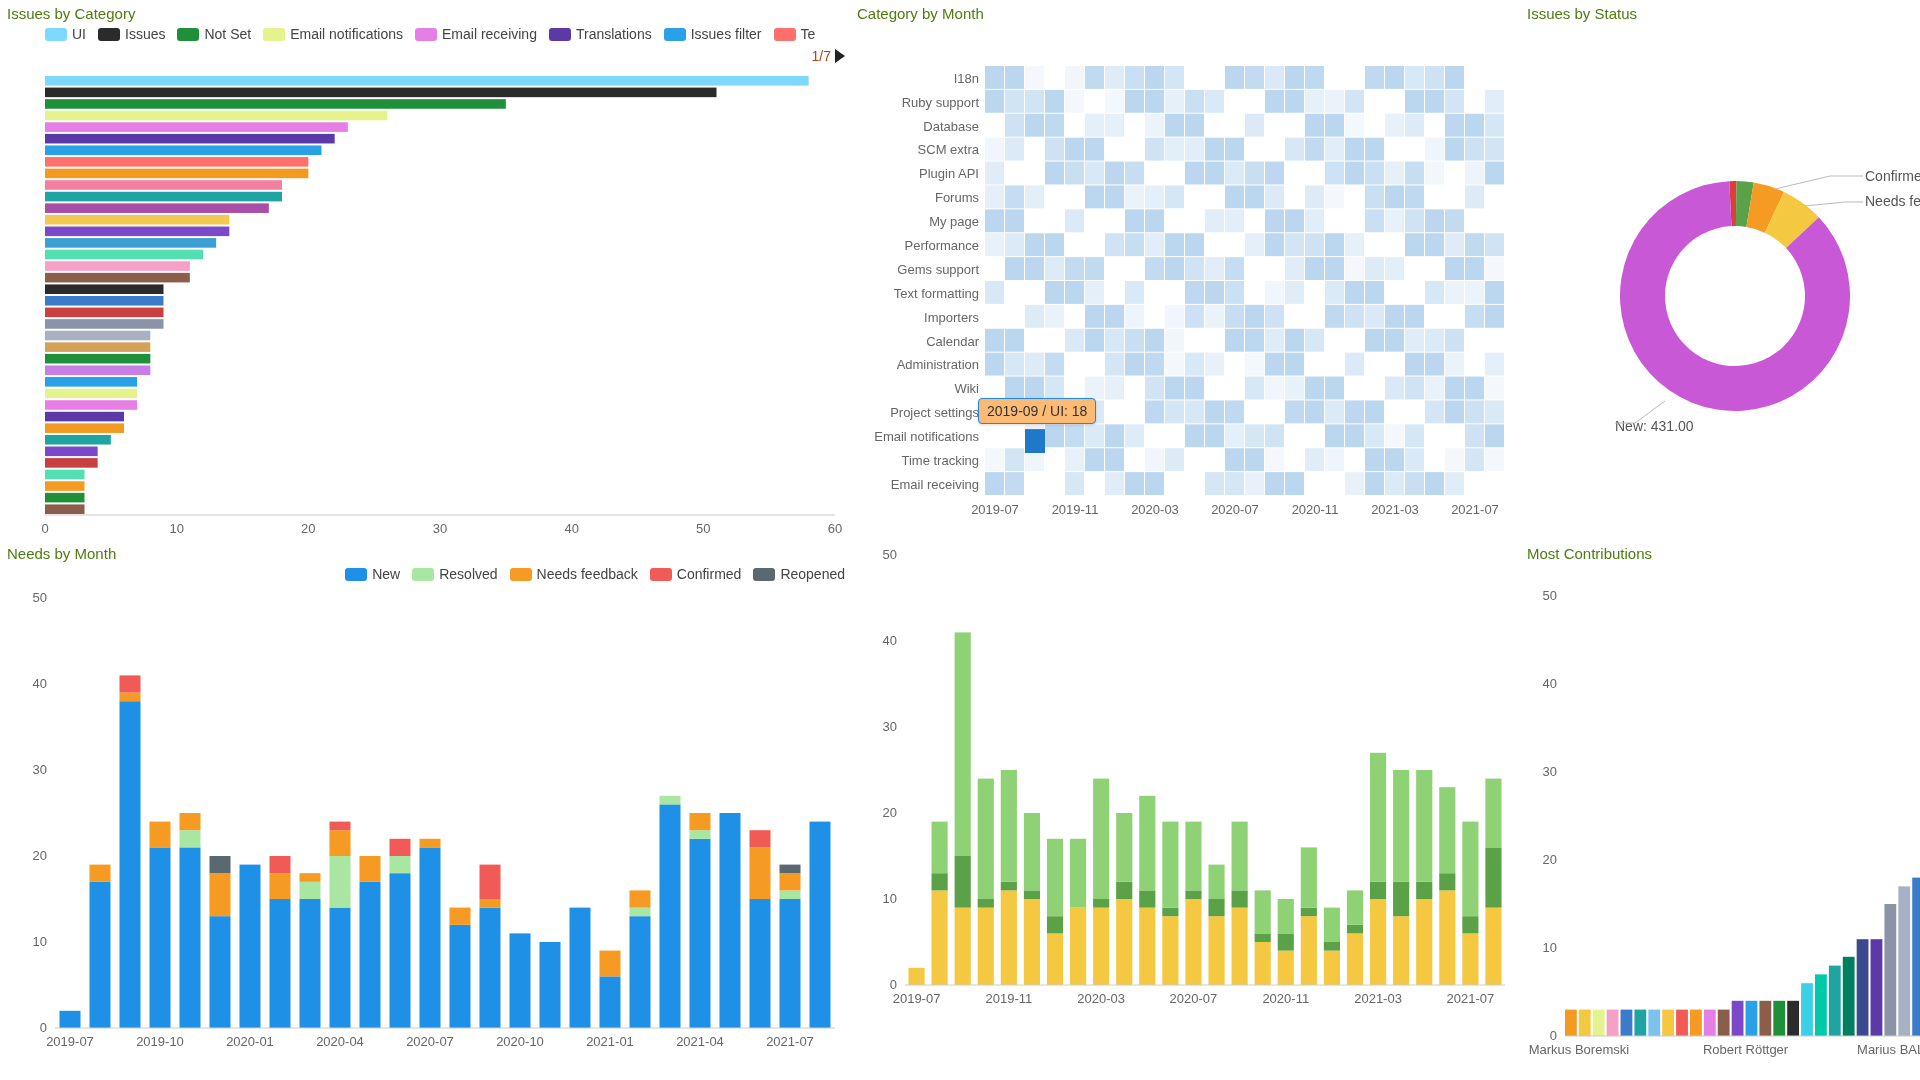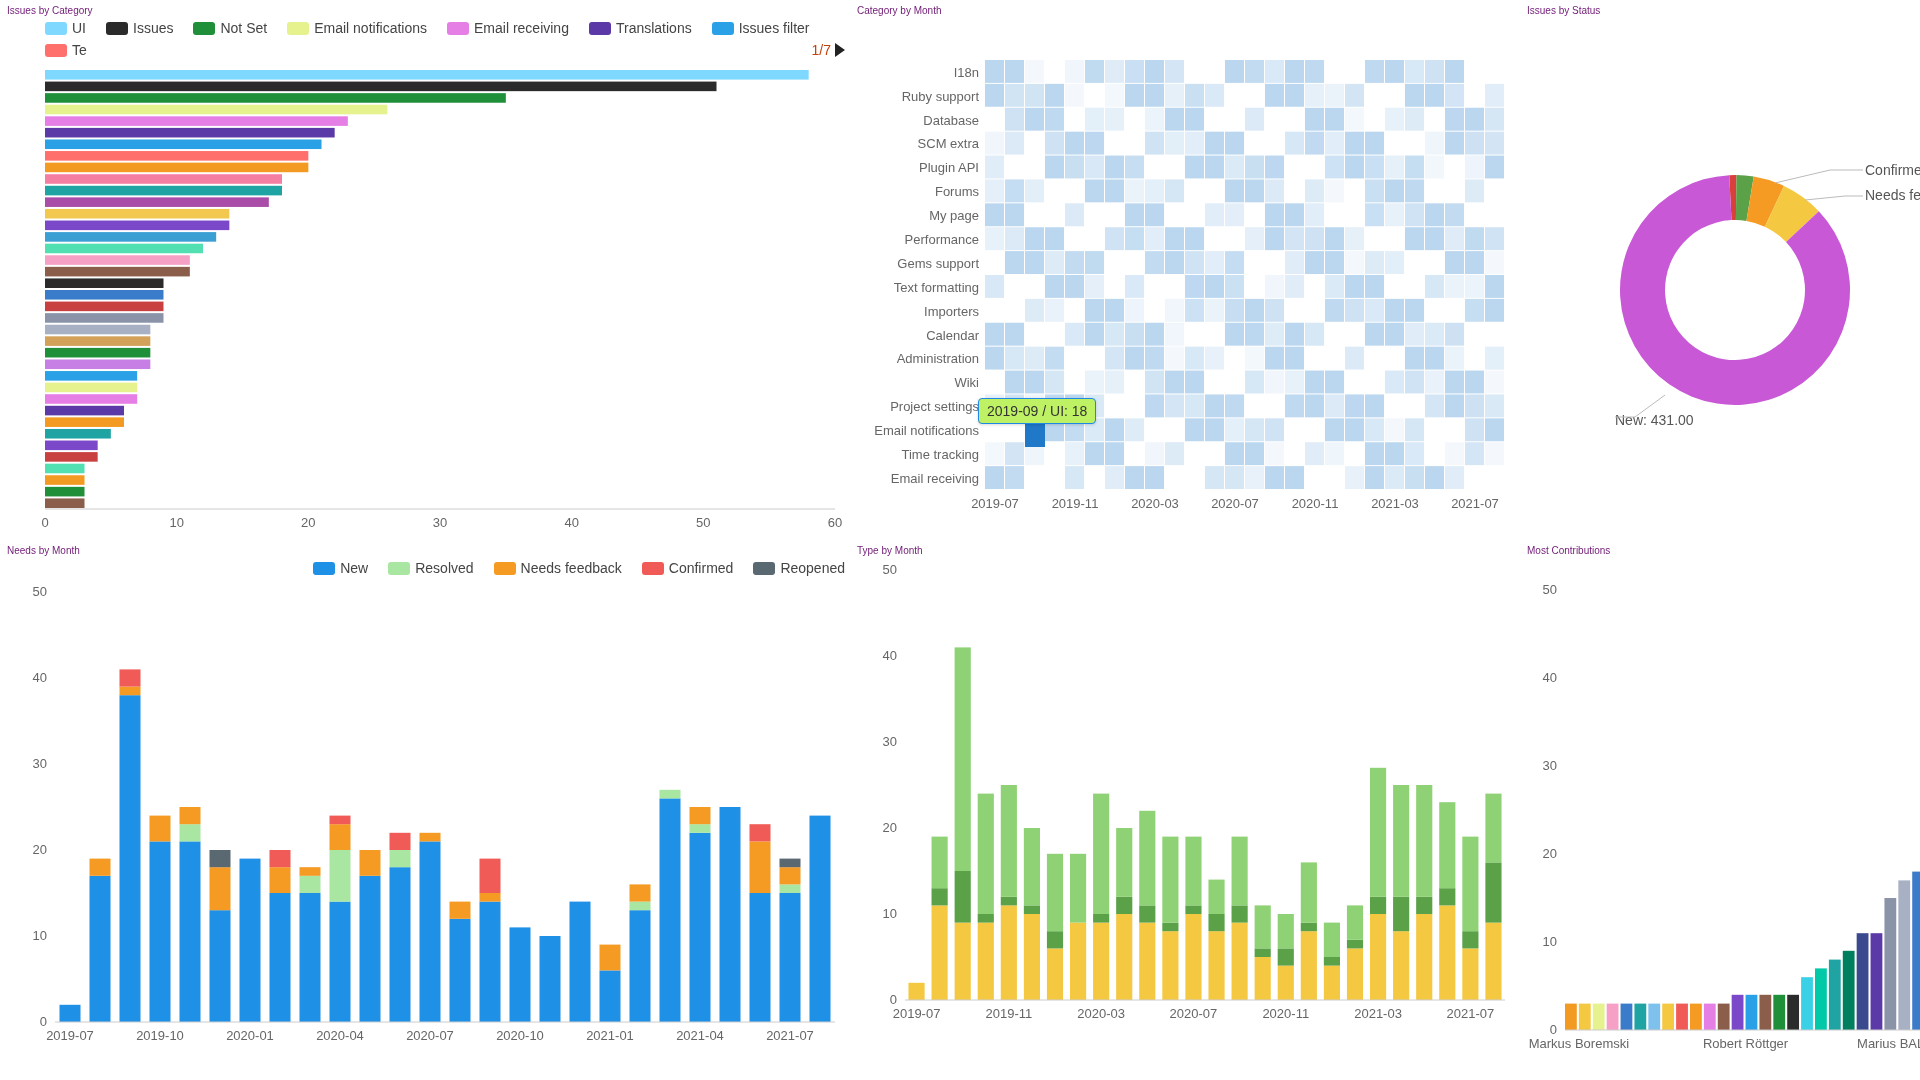--- a/index.html
+++ b/index.html
@@ -1,28 +1,28 @@
 <!DOCTYPE html>
 <html><head>
 <meta charset="utf-8">
 <style>
   html,body{margin:0;padding:0;width:1920px;height:1080px;background:#fff;font-family:Arial,Helvetica,sans-serif;font-size:14px;color:#333;overflow:hidden}
   .dashboard{display:grid;grid-template-columns:840px 660px 420px;grid-template-rows:530px 530px;gap:10px 10px;padding:5px 5px}
   .panel{position:relative}
-  .title{font-size:10px;color:#701a75;margin:0 0 4px 2px}
+  .title{font-size:15px;color:#4d7c0f;margin:0 0 4px 2px}
   svg{display:block}
   .axis{stroke:#ccc;stroke-width:1}
   .tick{font-size:13px;fill:#666}
-  .legend{display:flex;flex-wrap:wrap;gap:6px 20px;align-items:center;font-size:14px;color:#444;margin:2px 0 6px 40px}
+  .legend{display:flex;flex-wrap:wrap;gap:6px 12px;align-items:center;font-size:14px;color:#444;margin:2px 0 6px 40px}
   .legend.center{justify-content:flex-end;margin-left:0}
   .lg{display:inline-flex;align-items:center;gap:5px;white-space:nowrap}
   .sw{width:22px;height:13px;border-radius:3px;display:inline-block}
   .pager{margin-left:auto;display:flex;align-items:center;gap:4px;color:#c2410c}
   .tri{width:0;height:0;border-top:7px solid transparent;border-bottom:7px solid transparent;border-left:10px solid #222}
-  .tooltip{position:absolute;background:#bef264;border:1px solid #1e88e5;border-radius:4px;padding:4px 8px;font-size:14px;color:#333;pointer-events:none;box-shadow:0 1px 3px rgba(0,0,0,.15)}
+  .tooltip{position:absolute;background:#fdba74;border:1px solid #1e88e5;border-radius:4px;padding:4px 8px;font-size:14px;color:#333;pointer-events:none;box-shadow:0 1px 3px rgba(0,0,0,.15)}
   .donut-label{font-size:14px;fill:#555}
   .leader{stroke:#bbb;stroke-width:1;fill:none}
 </style>
 </head>
 <body>
 
 <div class="dashboard">
 
   <div class="panel">
     <div class="title">Issues by Category</div>
@@ -556,21 +556,20 @@
           <text x="375" y="448" text-anchor="middle" class="tick">2020-07</text>
           <text x="465" y="448" text-anchor="middle" class="tick">2020-10</text>
           <text x="555" y="448" text-anchor="middle" class="tick">2021-01</text>
           <text x="645" y="448" text-anchor="middle" class="tick">2021-04</text>
           <text x="735" y="448" text-anchor="middle" class="tick">2021-07</text>
         </g>
       </svg>
   </div>
 
   <div class="panel">
-    <div class="title">Type by Month</div>
     <svg id="svg-type" width="660" height="470">
         <g transform="translate(50,10)">
           <text x="-8" y="434" text-anchor="end" class="tick">0</text>
           <text x="-8" y="348" text-anchor="end" class="tick">10</text>
           <text x="-8" y="262" text-anchor="end" class="tick">20</text>
           <text x="-8" y="176" text-anchor="end" class="tick">30</text>
           <text x="-8" y="90" text-anchor="end" class="tick">40</text>
           <text x="-8" y="4" text-anchor="end" class="tick">50</text>
           <rect x="3.4615384615384612" y="412.8" width="16.153846153846153" height="17.2" fill="#f5c842"></rect>
           <rect x="26.538461538461537" y="335.4" width="16.153846153846153" height="94.6" fill="#f5c842"></rect>

